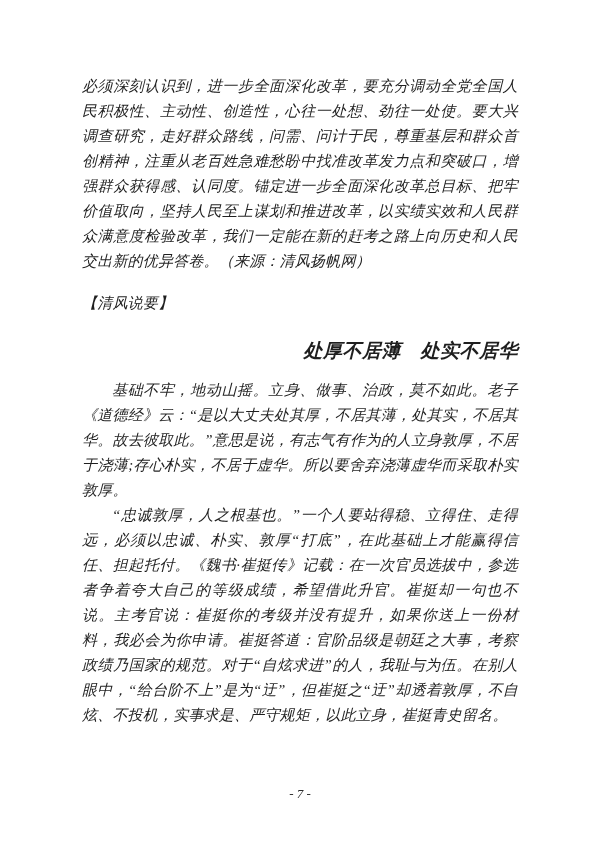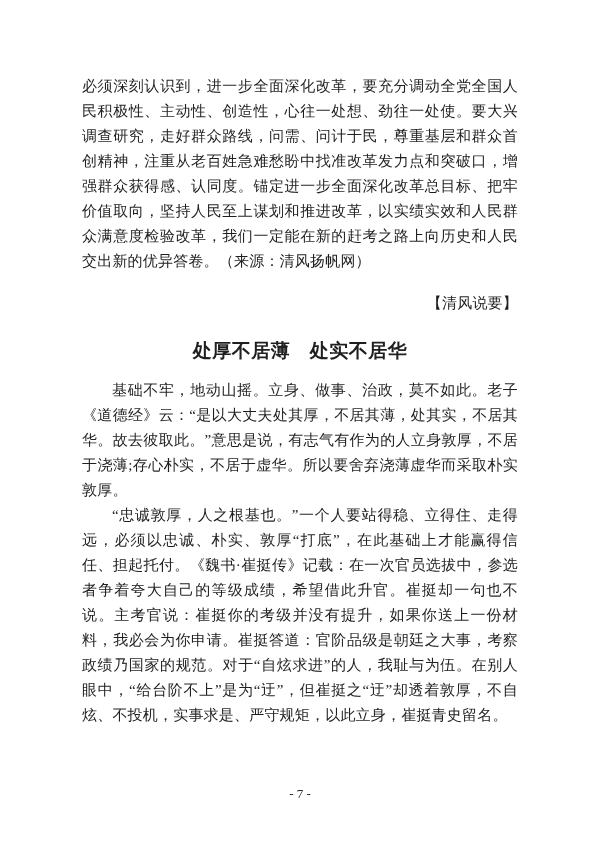--- a/index.html
+++ b/index.html
@@ -1,15 +1,15 @@
 <!DOCTYPE html>
 <html><head>
 <meta charset="utf-8">
 <style>
-  * { margin: 0; padding: 0; box-sizing: border-box; }
+  * { margin: 0; padding: 0; box-sizing: border-box; font-style: italic; }
   html, body { background: #ffffff; }
   .page {
     position: relative;
     width: 600px;
     height: 849px;
     background: #ffffff;
     overflow: hidden;
     font-family: "Liberation Serif", "DejaVu Serif", serif;
     color: #1f1f1f;
   }
@@ -26,27 +26,27 @@
     text-justify: inter-ideograph;
     letter-spacing: 0.2px;
   }
   .indent2 {
     text-indent: 2em;
   }
   .section-header {
     font-size: 15px;
     line-height: 25px;
     margin-top: 17px;
-    text-align: right;
+    text-align: left;
   }
   .article-title {
     font-size: 19px;
     line-height: 28px;
     font-weight: bold;
-    text-align: center;
+    text-align: right;
     margin-top: 21px;
     letter-spacing: 0.5px;
   }
   .article-body {
     margin-top: 13px;
   }
   .page-number {
     position: absolute;
     left: 0;
     top: 786px;

